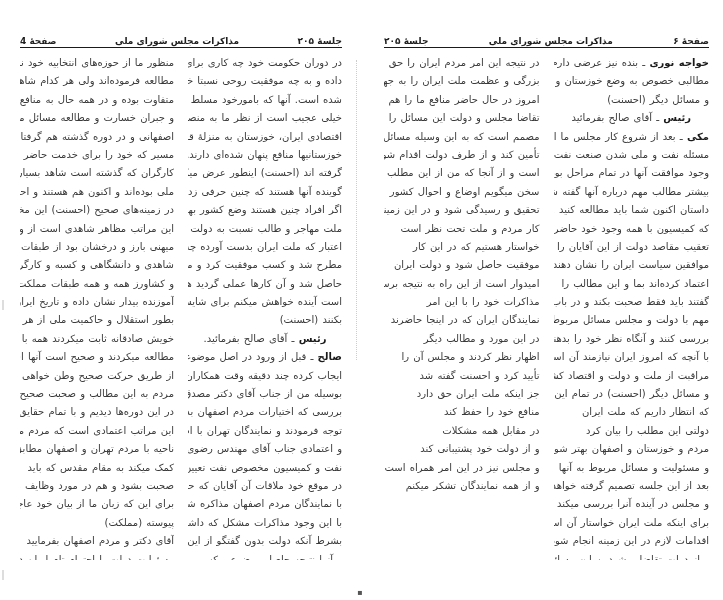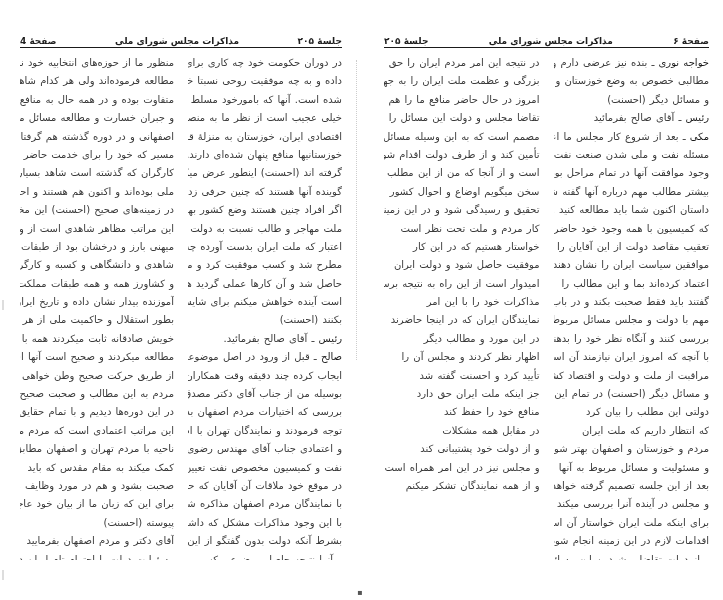--- a/index.html
+++ b/index.html
@@ -15,22 +15,22 @@
             font-size: 9px; font-weight: bold; color: #1e1e1e; }
   .page.right .header { left: 12px; right: 14px; }
   .header-rule { position: absolute; top: 47px; left: 20px; right: 10px; height: 0;
                  border-top: 1.5px solid #1a1a1a; }
   .page.right .header-rule { left: 12px; right: 14px; }
   .columns { position: absolute; top: 54px; left: 20px; right: 10px; bottom: 40px;
              display: flex; gap: 14px; }
   .page.right .columns { left: 12px; right: 14px; }
   .col { flex: 1; font-size: 10px; line-height: 18.4px; text-align: justify;
          color: #3a3a3a; word-spacing: 1px; overflow: hidden; }
-  .speaker { font-weight: normal; color: #1a1a1a; }
-  .center { text-align: right; }
+  .speaker { font-weight: bold; color: #1a1a1a; }
+  .center { text-align: center; }
   .line { display: block; height: 18.4px; overflow: hidden; white-space: nowrap; }
   .scan-mark { position: absolute; font-size: 8px; color: #555; }
   .edge-speck { position: absolute; width: 2px; height: 10px; background: #bbb; opacity: .5; }
 </style>
 </head>
 <body>
 
 <div class="fold"></div>
 
 <div class="page left">
@@ -92,21 +92,21 @@
         <span class="line">خویش صادقانه ثابت میکردند همه با ایمان و عشق</span>
         <span class="line">مطالعه میکردند و صحیح است آنها اشخاصی که</span>
         <span class="line">از طریق حرکت صحیح وطن خواهی در مجلس</span>
         <span class="line">مردم به این مطالب و صحبت صحیح آن هرچه</span>
         <span class="line">در این دوره‌ها دیدیم و با تمام حقایق را گفتیم</span>
         <span class="line">این مراتب اعتمادی است که مردم ما در این</span>
         <span class="line">ناحیه با مردم تهران و اصفهان مطابق است</span>
         <span class="line">کمک میکند به مقام مقدس که باید</span>
         <span class="line">صحبت بشود و هم در مورد وظایف ملی</span>
         <span class="line">برای این که زبان ما از بیان خود عاجز است</span>
-        <span class="line">پیوسته (احسنت)</span>
+        <span class="line">پیوسته (مملکت)</span>
         <span class="line">آقای دکتر و مردم اصفهان بفرمایید</span>
         <span class="line">مسئولیت دولت با احترام تام ایران در این اقدام</span>
       </div>
   </div>
 </div>
 
 <div class="page right">
   <div class="header">
     <span>صفحهٔ ۶</span>
     <span>مذاکرات مجلس شورای ملی</span>
@@ -128,22 +128,22 @@
         <span class="line">که کمیسیون با همه وجود خود حاضر است</span>
         <span class="line">تعقیب مقاصد دولت از این آقایان را می‌خواهیم</span>
         <span class="line">موافقین سیاست ایران را نشان دهند</span>
         <span class="line">اعتماد کرده‌اند بما و این مطالب را</span>
         <span class="line">گفتند باید فقط صحبت بکند و در باب مطالب</span>
         <span class="line">مهم با دولت و مجلس مسائل مربوط را</span>
         <span class="line">بررسی کنند و آنگاه نظر خود را بدهند</span>
         <span class="line">با آنچه که امروز ایران نیازمند آن است</span>
         <span class="line">مراقبت از ملت و دولت و اقتصاد کشور</span>
         <span class="line">و مسائل دیگر (احسنت) در تمام این مراحل</span>
+        <span class="line">که انتظار داریم که ملت ایران</span>
         <span class="line">دولتی این مطلب را بیان کرد</span>
-        <span class="line">که انتظار داریم که ملت ایران</span>
         <span class="line">مردم و خوزستان و اصفهان بهتر شود</span>
         <span class="line">و مسئولیت و مسائل مربوط به آنها</span>
         <span class="line">بعد از این جلسه تصمیم گرفته خواهد شد</span>
         <span class="line">و مجلس در آینده آنرا بررسی میکند</span>
         <span class="line">برای اینکه ملت ایران خواستار آن است</span>
         <span class="line">اقدامات لازم در این زمینه انجام شود</span>
         <span class="line">و از دولت تقاضا میشود به این مسائل رسیدگی کند</span>
       </div>
     <div class="col" id="rp-lc">
         <span class="line">در نتیجه این امر مردم ایران را حق است که</span>

